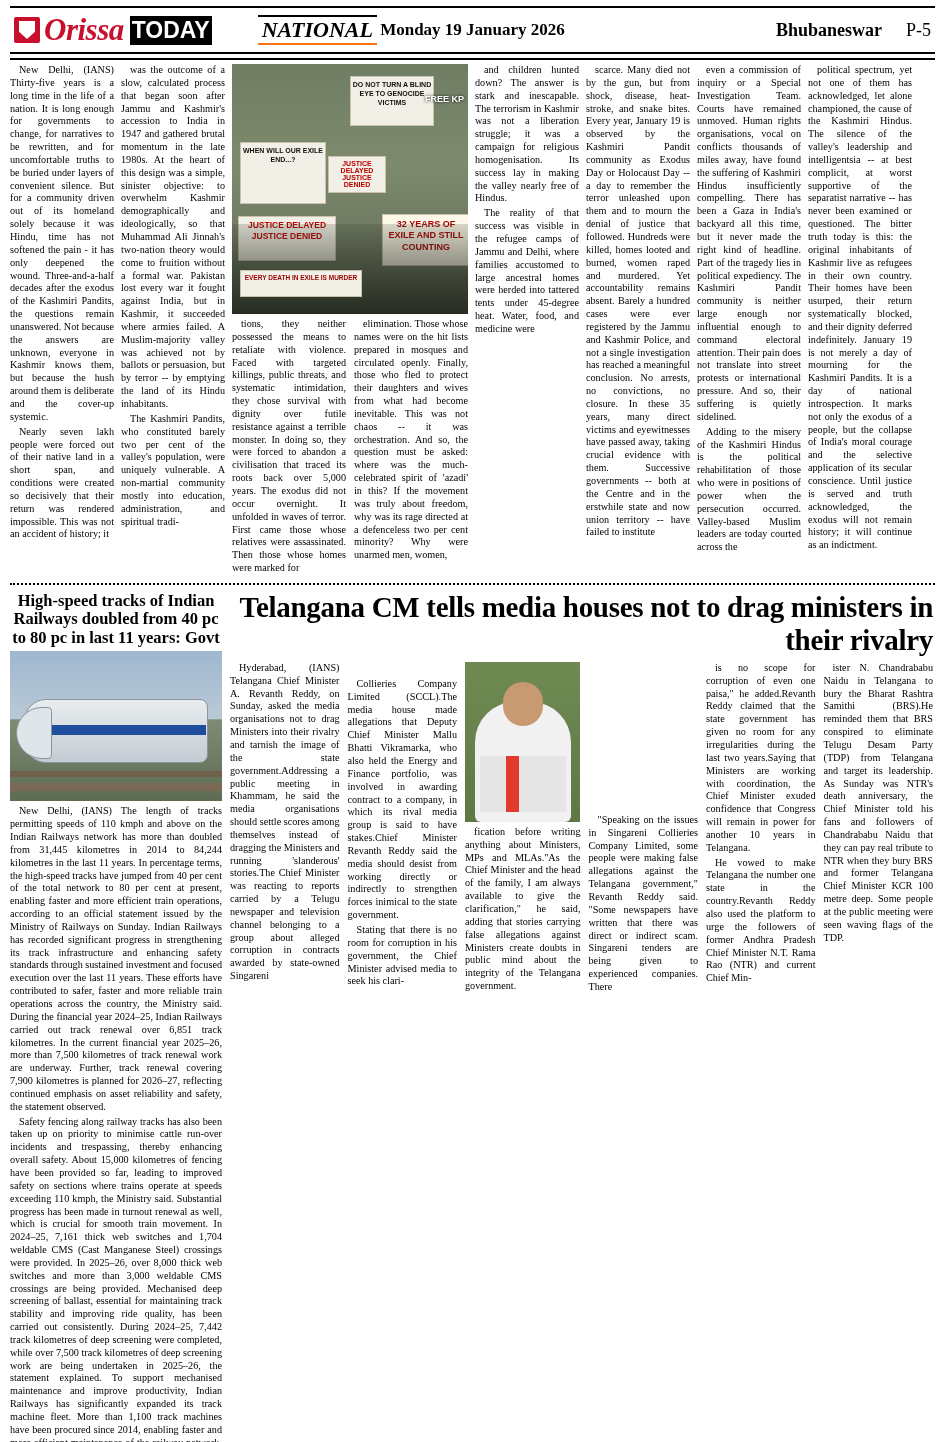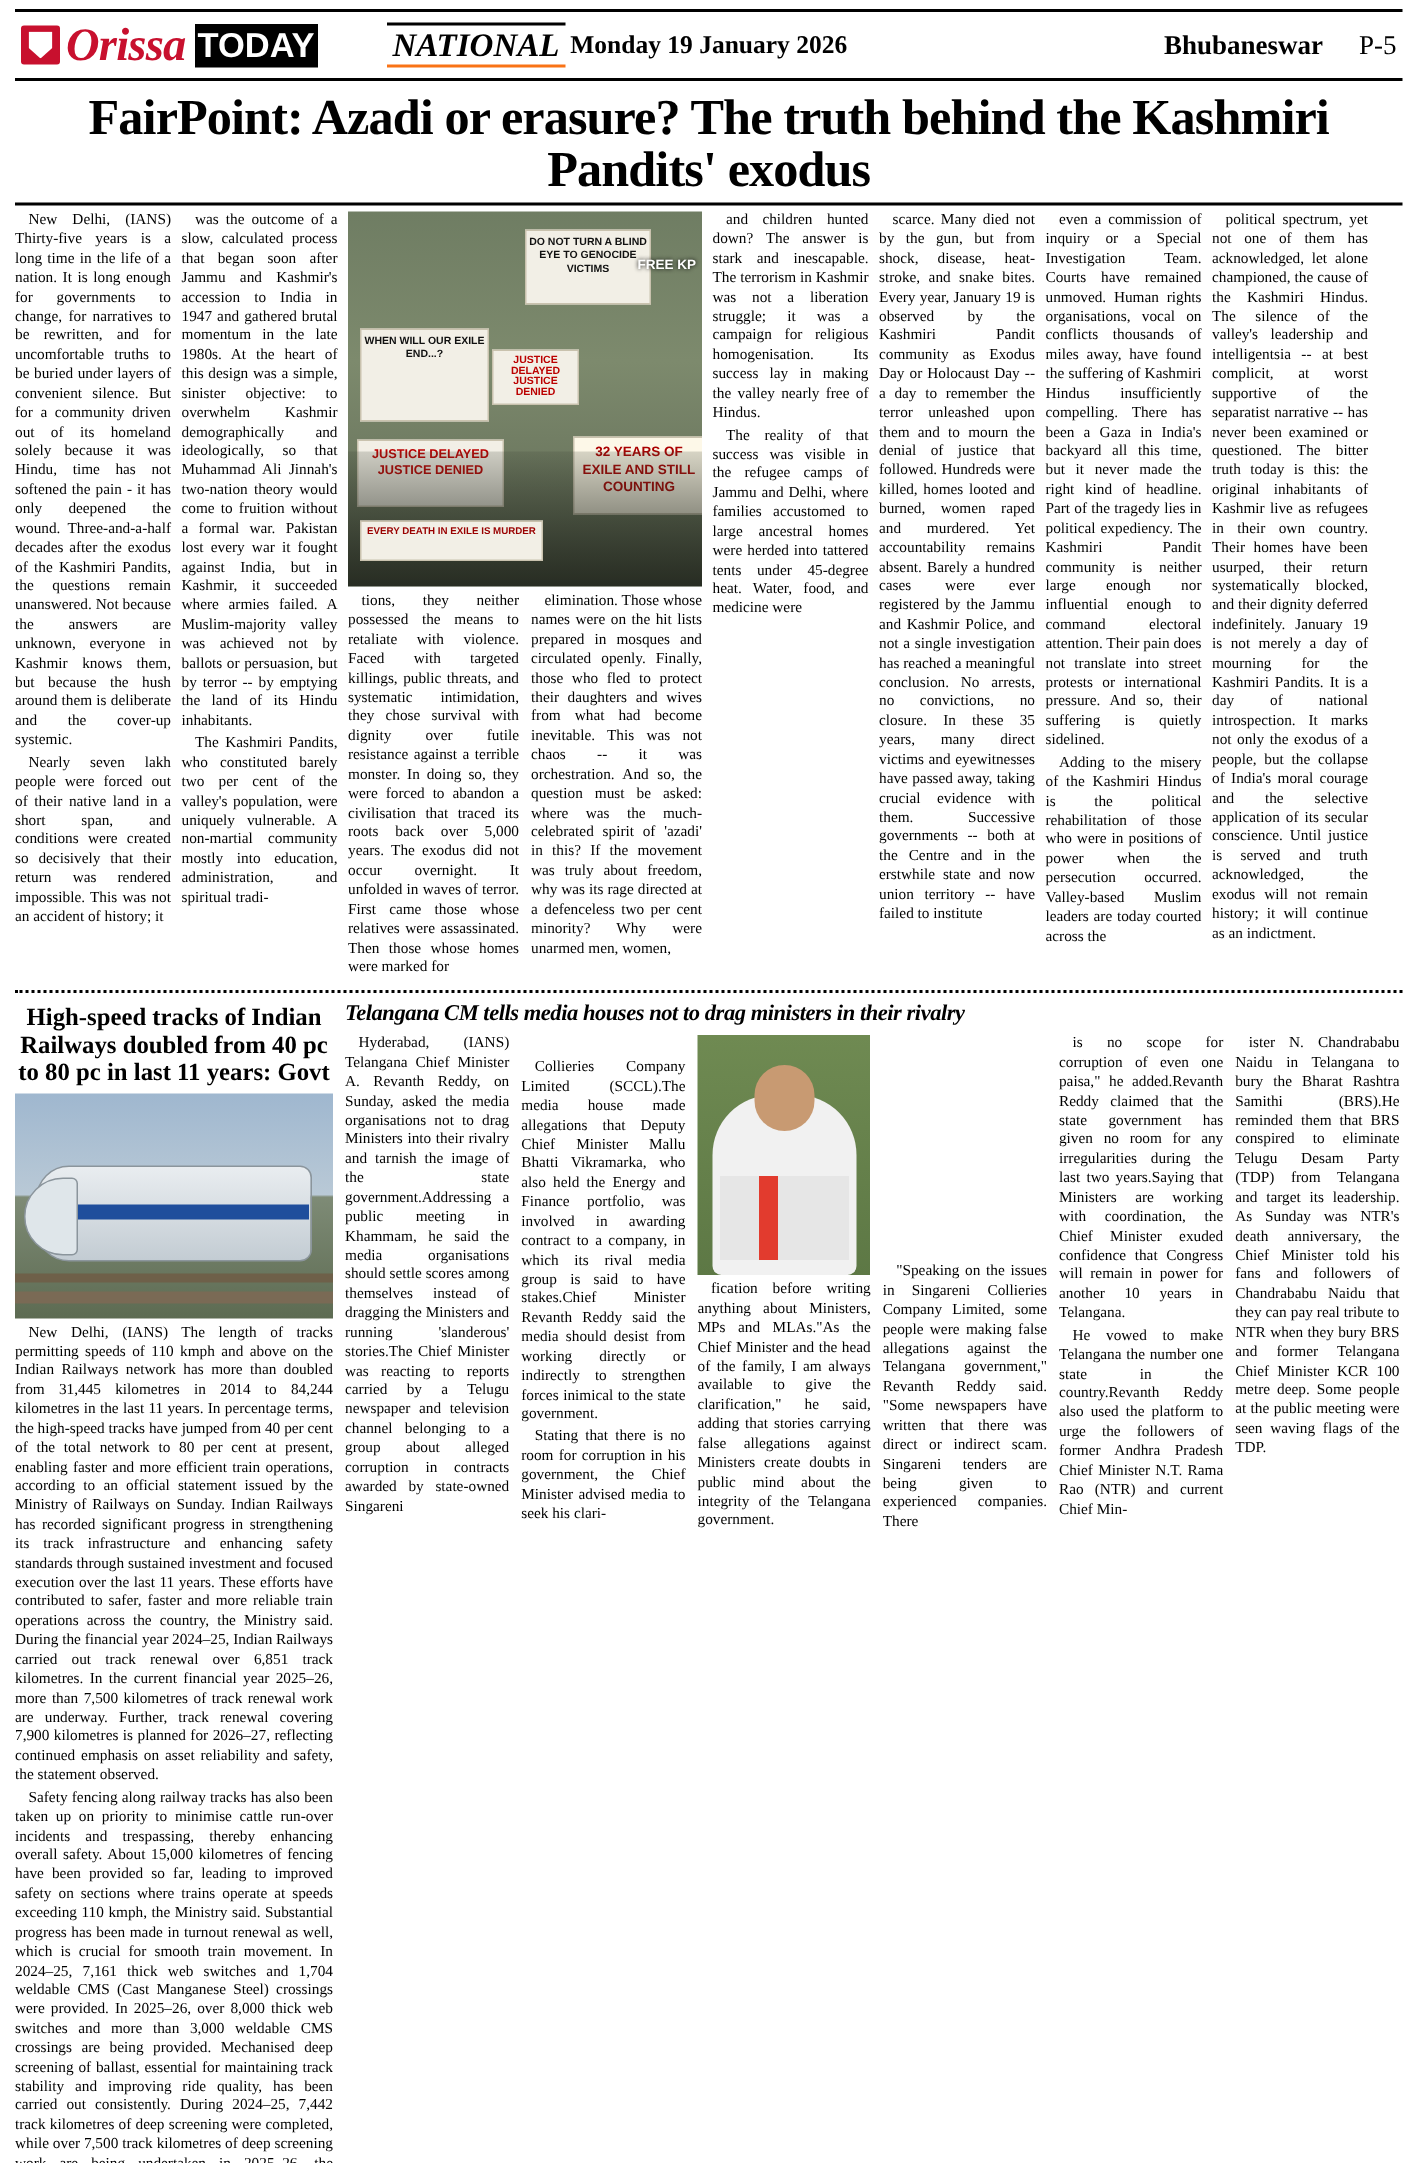--- a/index.html
+++ b/index.html
@@ -44,21 +44,21 @@
   .ph-b5{left:150px;top:150px;width:86px;height:46px;font-size:9px;color:#a00;padding-top:4px;line-height:1.25;background:#fdf8e8;}
   .ph-b6{left:8px;top:206px;width:120px;height:22px;font-size:6.5px;color:#900;padding-top:3px;}
   .ph-free{position:absolute;right:4px;top:30px;color:#fff;font-family:"Liberation Sans",sans-serif;font-weight:bold;font-size:9px;text-shadow:0 0 3px #000;}
   .ph-figs{position:absolute;left:0;right:0;bottom:0;height:90px;background:linear-gradient(180deg,rgba(60,66,52,.2),rgba(30,34,26,.85));}
 
   
   .mid-wrap{display:flex;gap:8px;margin-top:5px;}
   .mid-left{width:212px;}
   .mid-right{width:703px;}
   .sub-head{font-family:"Liberation Serif",serif;font-weight:bold;font-size:16.5px;text-align:center;line-height:1.12;margin:2px 0 4px;}
-  .tel-head{font-family:"Liberation Serif",serif;font-style:italic;font-weight:bold;font-size:15px;text-align:left;margin:1px 0 5px;letter-spacing:-0.3px;}
+  .tel-head{font-family:"Liberation Serif",serif;font-weight:bold;font-size:29px;text-align:right;margin:1px 0 5px;letter-spacing:-0.3px;}
   .photo-train{height:150px;background:linear-gradient(180deg,#9fb7cf 0%,#b9c9d6 45%,#7e8b76 46%,#5d6b52 100%);position:relative;}
   .train-body{position:absolute;left:14px;top:48px;width:182px;height:62px;background:linear-gradient(180deg,#e9edf0,#c3ccd3);border-radius:22px 8px 8px 22px;border:1px solid #8b959c;}
   .train-stripe{position:absolute;left:14px;top:74px;width:182px;height:10px;background:#1f4e9c;}
   .train-nose{position:absolute;left:6px;top:56px;width:34px;height:50px;background:#dfe6ea;border-radius:26px 4px 4px 26px;border:1px solid #8b959c;}
   .track{position:absolute;left:0;bottom:10px;width:100%;height:8px;background:#7a6a55;}
   .track2{position:absolute;left:0;bottom:24px;width:100%;height:6px;background:#6e6049;}
 
   .photo-press{height:160px;background:linear-gradient(180deg,#6f8a52 0%,#5d7845 100%);position:relative;}
   .press-person{position:absolute;left:50%;transform:translateX(-50%);bottom:0;width:96px;height:120px;background:#f1f1f1;border-radius:40px 40px 6px 6px;}
   .press-head{position:absolute;left:50%;transform:translateX(-50%);bottom:96px;width:40px;height:44px;background:#c89a72;border-radius:20px;}
@@ -78,21 +78,20 @@
         <span class="logo-orissa">Orissa</span>
         <span class="logo-today">TODAY</span>
       </div>
       <span class="national">NATIONAL</span>
       <span class="dateline">Monday 19 January 2026</span>
       <span class="place">Bhubaneswar</span>
       <span class="pageno">P-5</span>
     </div>
   </div>
 
-  <div class="lead-head">FairPoint: Azadi or erasure? The truth behind the Kashmiri Pandits' exodus</div>
   <div class="rule-thick"></div>
 
   <div class="lead-wrap">
     <div class="col lead-col">
       <p class="first">New Delhi, (IANS) Thirty-five years is a long time in the life of a nation. It is long enough for governments to change, for narratives to be rewritten, and for uncomfortable truths to be buried under layers of convenient silence. But for a community driven out of its homeland solely because it was Hindu, time has not softened the pain - it has only deepened the wound. Three-and-a-half decades after the exodus of the Kashmiri Pandits, the questions remain unanswered. Not because the answers are unknown, everyone in Kashmir knows them, but because the hush around them is deliberate and the cover-up systemic.</p>
       <p>Nearly seven lakh people were forced out of their native land in a short span, and conditions were created so decisively that their return was rendered impossible. This was not an accident of history; it</p>
     </div>
     <div class="col lead-col">
       <p class="first">was the outcome of a slow, calculated process that began soon after Jammu and Kashmir's accession to India in 1947 and gathered brutal momentum in the late 1980s. At the heart of this design was a simple, sinister objective: to overwhelm Kashmir demographically and ideologically, so that Muhammad Ali Jinnah's two-nation theory would come to fruition without a formal war. Pakistan lost every war it fought against India, but in Kashmir, it succeeded where armies failed. A Muslim-majority valley was achieved not by ballots or persuasion, but by terror -- by emptying the land of its Hindu inhabitants.</p>
       <p>The Kashmiri Pandits, who constituted barely two per cent of the valley's population, were uniquely vulnerable. A non-martial community mostly into education, administration, and spiritual tradi-</p>

